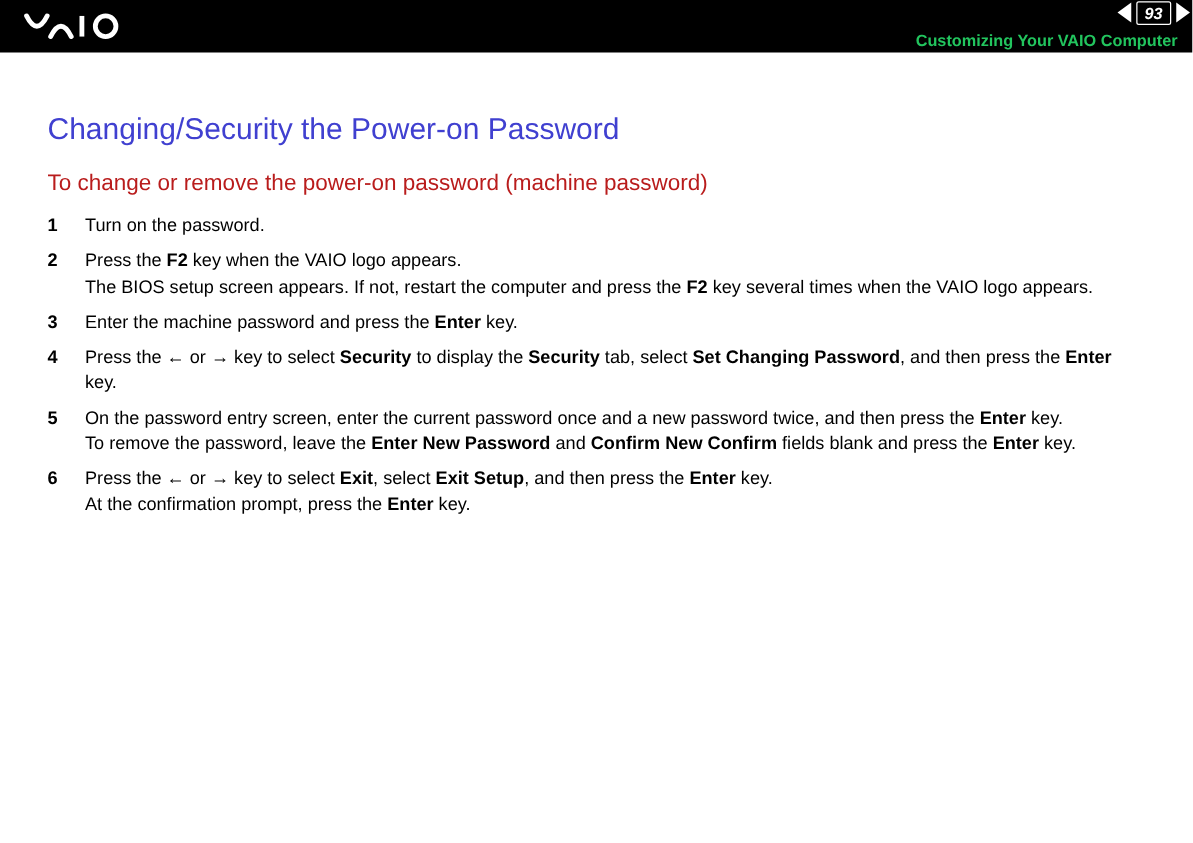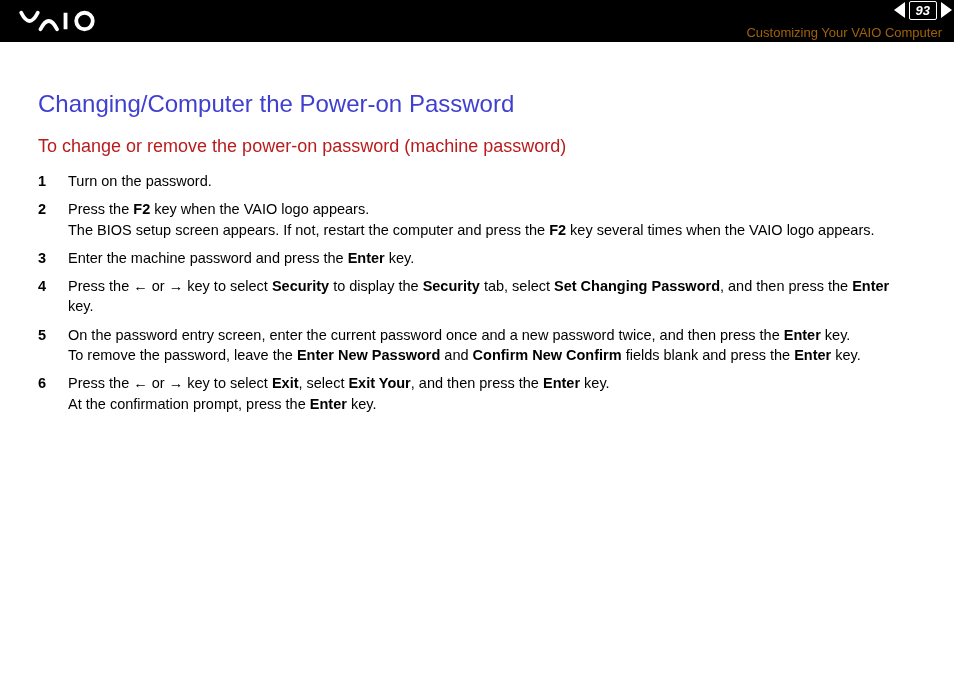--- a/index.html
+++ b/index.html
@@ -47,22 +47,22 @@
       background: #000;
       color: #fff;
       font-style: italic;
       font-weight: bold;
       font-size: 13px;
       padding: 1px 6px;
       border: 1px solid #fff;
       border-radius: 2px;
     }
     .breadcrumb {
-      color: #a16207;
-      font-weight: normal;
+      color: #22c55e;
+      font-weight: bold;
       font-size: 13px;
       margin-top: 2px;
       padding-right: 6px;
     }
     .header-right-wrap {
       position: absolute;
       right: 0;
       top: 0;
       height: 42px;
       display: flex;
@@ -139,21 +139,21 @@
       <div class="page-number-box">93</div>
       <div class="nav-arrow-right"></div>
     </div>
     <div class="breadcrumb-row">
       <div class="breadcrumb">Customizing Your VAIO Computer</div>
     </div>
   </div>
 </div>
 
 <div class="content">
-  <h1 class="title">Changing/Computer the Power-on Password</h1>
+  <h1 class="title">Changing/Security the Power-on Password</h1>
   <h2 class="subtitle">To change or remove the power-on password (machine password)</h2>
   <ol class="steps" id="steps-container">
       <li class="step">
         <span class="step-num">1</span>
         <span class="step-text">Turn on the password.</span>
       </li>
       <li class="step">
         <span class="step-num">2</span>
         <span class="step-text">Press the <span class="bold">F2</span> key when the VAIO logo appears.<br>The BIOS setup screen appears. If not, restart the computer and press the <span class="bold">F2</span> key several times when the VAIO logo appears.</span>
       </li>
@@ -164,16 +164,16 @@
       <li class="step">
         <span class="step-num">4</span>
         <span class="step-text">Press the <span style="font-weight: bold;">←</span> or <span style="font-weight: bold;">→</span> key to select <span class="bold">Security</span> to display the <span class="bold">Security</span> tab, select <span class="bold">Set Changing Password</span>, and then press the <span class="bold">Enter</span> key.</span>
       </li>
       <li class="step">
         <span class="step-num">5</span>
         <span class="step-text">On the password entry screen, enter the current password once and a new password twice, and then press the <span class="bold">Enter</span> key.<br>To remove the password, leave the <span class="bold">Enter New Password</span> and <span class="bold">Confirm New Confirm</span> fields blank and press the <span class="bold">Enter</span> key.</span>
       </li>
       <li class="step">
         <span class="step-num">6</span>
-        <span class="step-text">Press the <span style="font-weight: bold;">←</span> or <span style="font-weight: bold;">→</span> key to select <span class="bold">Exit</span>, select <span class="bold">Exit Your</span>, and then press the <span class="bold">Enter</span> key.<br>At the confirmation prompt, press the <span class="bold">Enter</span> key.</span>
+        <span class="step-text">Press the <span style="font-weight: bold;">←</span> or <span style="font-weight: bold;">→</span> key to select <span class="bold">Exit</span>, select <span class="bold">Exit Setup</span>, and then press the <span class="bold">Enter</span> key.<br>At the confirmation prompt, press the <span class="bold">Enter</span> key.</span>
       </li>
     </ol>
 </div>
 
 </body></html>

